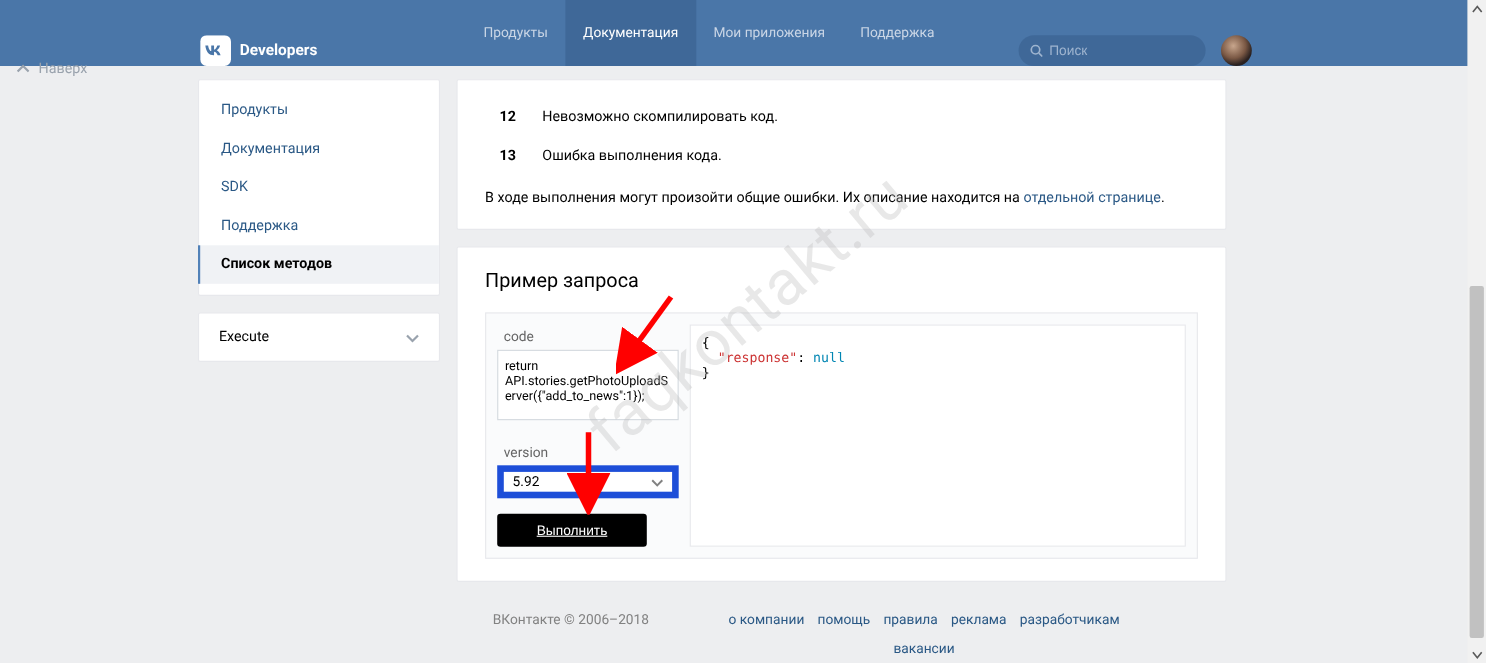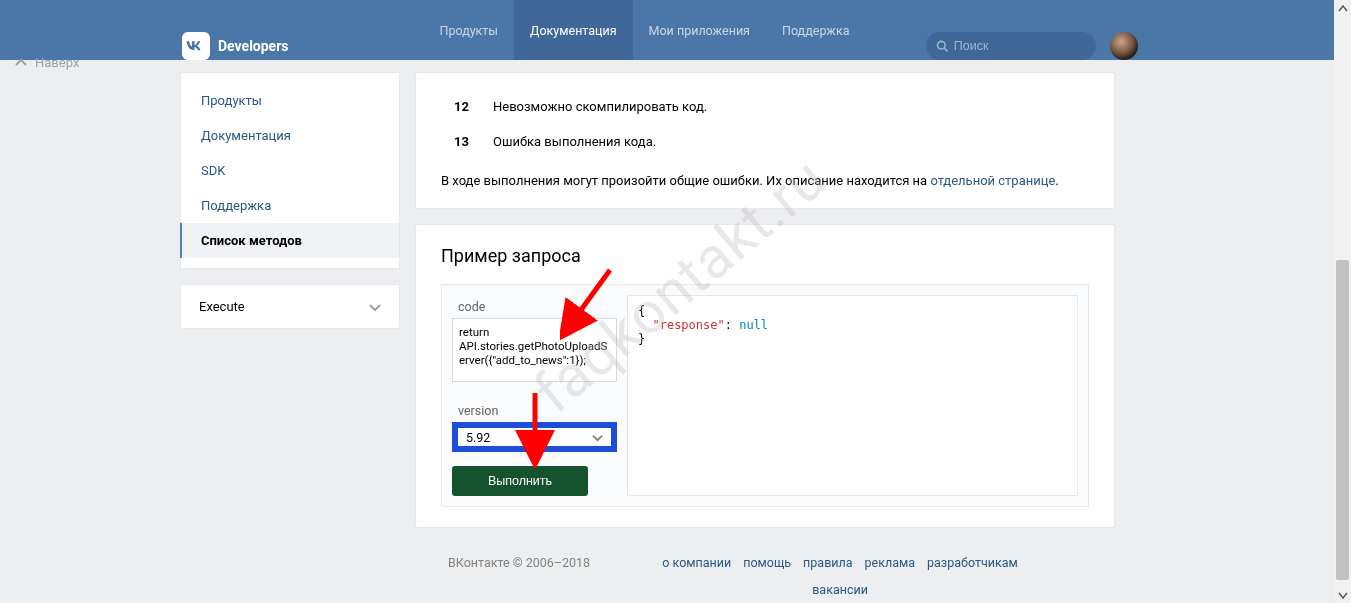--- a/index.html
+++ b/index.html
@@ -41,21 +41,21 @@
 .info-text { font-size: 13px; padding-top: 10px; color: #000; }
 .info-text a { color: #2a5885; text-decoration: none; }
 .section-title { font-size: 18px; font-weight: 400; margin-bottom: 18px; }
 
 .example { background: #fafbfc; border: 1px solid #e7e8ec; padding: 10px; display: flex; gap: 10px; }
 .params { width: 165px; }
 .param-block { margin-bottom: 14px; }
 .param-label { color: #656565; font-size: 12.5px; padding: 4px 6px; }
 .code-input { width: 100%; height: 64px; border: 1px solid #d3d9de; background: #fff; padding: 6px; font-size: 11.5px; font-family: inherit; resize: none; overflow-y: scroll; }
 .version-select { width: 100%; height: 30px; border: 6px solid #1d4ed8; background: #fff; padding: 0 8px; font-size: 12.5px; display: flex; align-items: center; justify-content: space-between; cursor: pointer; }
-.run-btn { width: 136px; height: 30px; background: #14532d; color: #fff; border: none; border-radius: 3px; font-size: 12.5px; cursor: pointer; }
+.run-btn { width: 136px; height: 30px; background: #000000; color: #fff; border: none; border-radius: 3px; font-size: 12.5px; cursor: pointer; text-decoration: underline; }
 .response { flex: 1; background: #fff; border: 1px solid #e7e8ec; padding: 8px 10px; font-family: Menlo, Consolas, monospace; font-size: 12px; white-space: pre; color: #000; }
 .response .key { color: #cc3333; }
 .response .null { color: #0086b3; }
 
 
 .footer { padding: 12px 0 0 448px; font-size: 12.5px; color: #828282; display: flex; gap: 50px; }
 .footer-links { display: flex; flex-wrap: wrap; gap: 12px; max-width: 400px; justify-content: center; }
 .footer-links a { color: #2a5885; text-decoration: none; }
 .lang { margin-left: 30px; }
 .lang a { color: #2a5885; text-decoration: none; }

